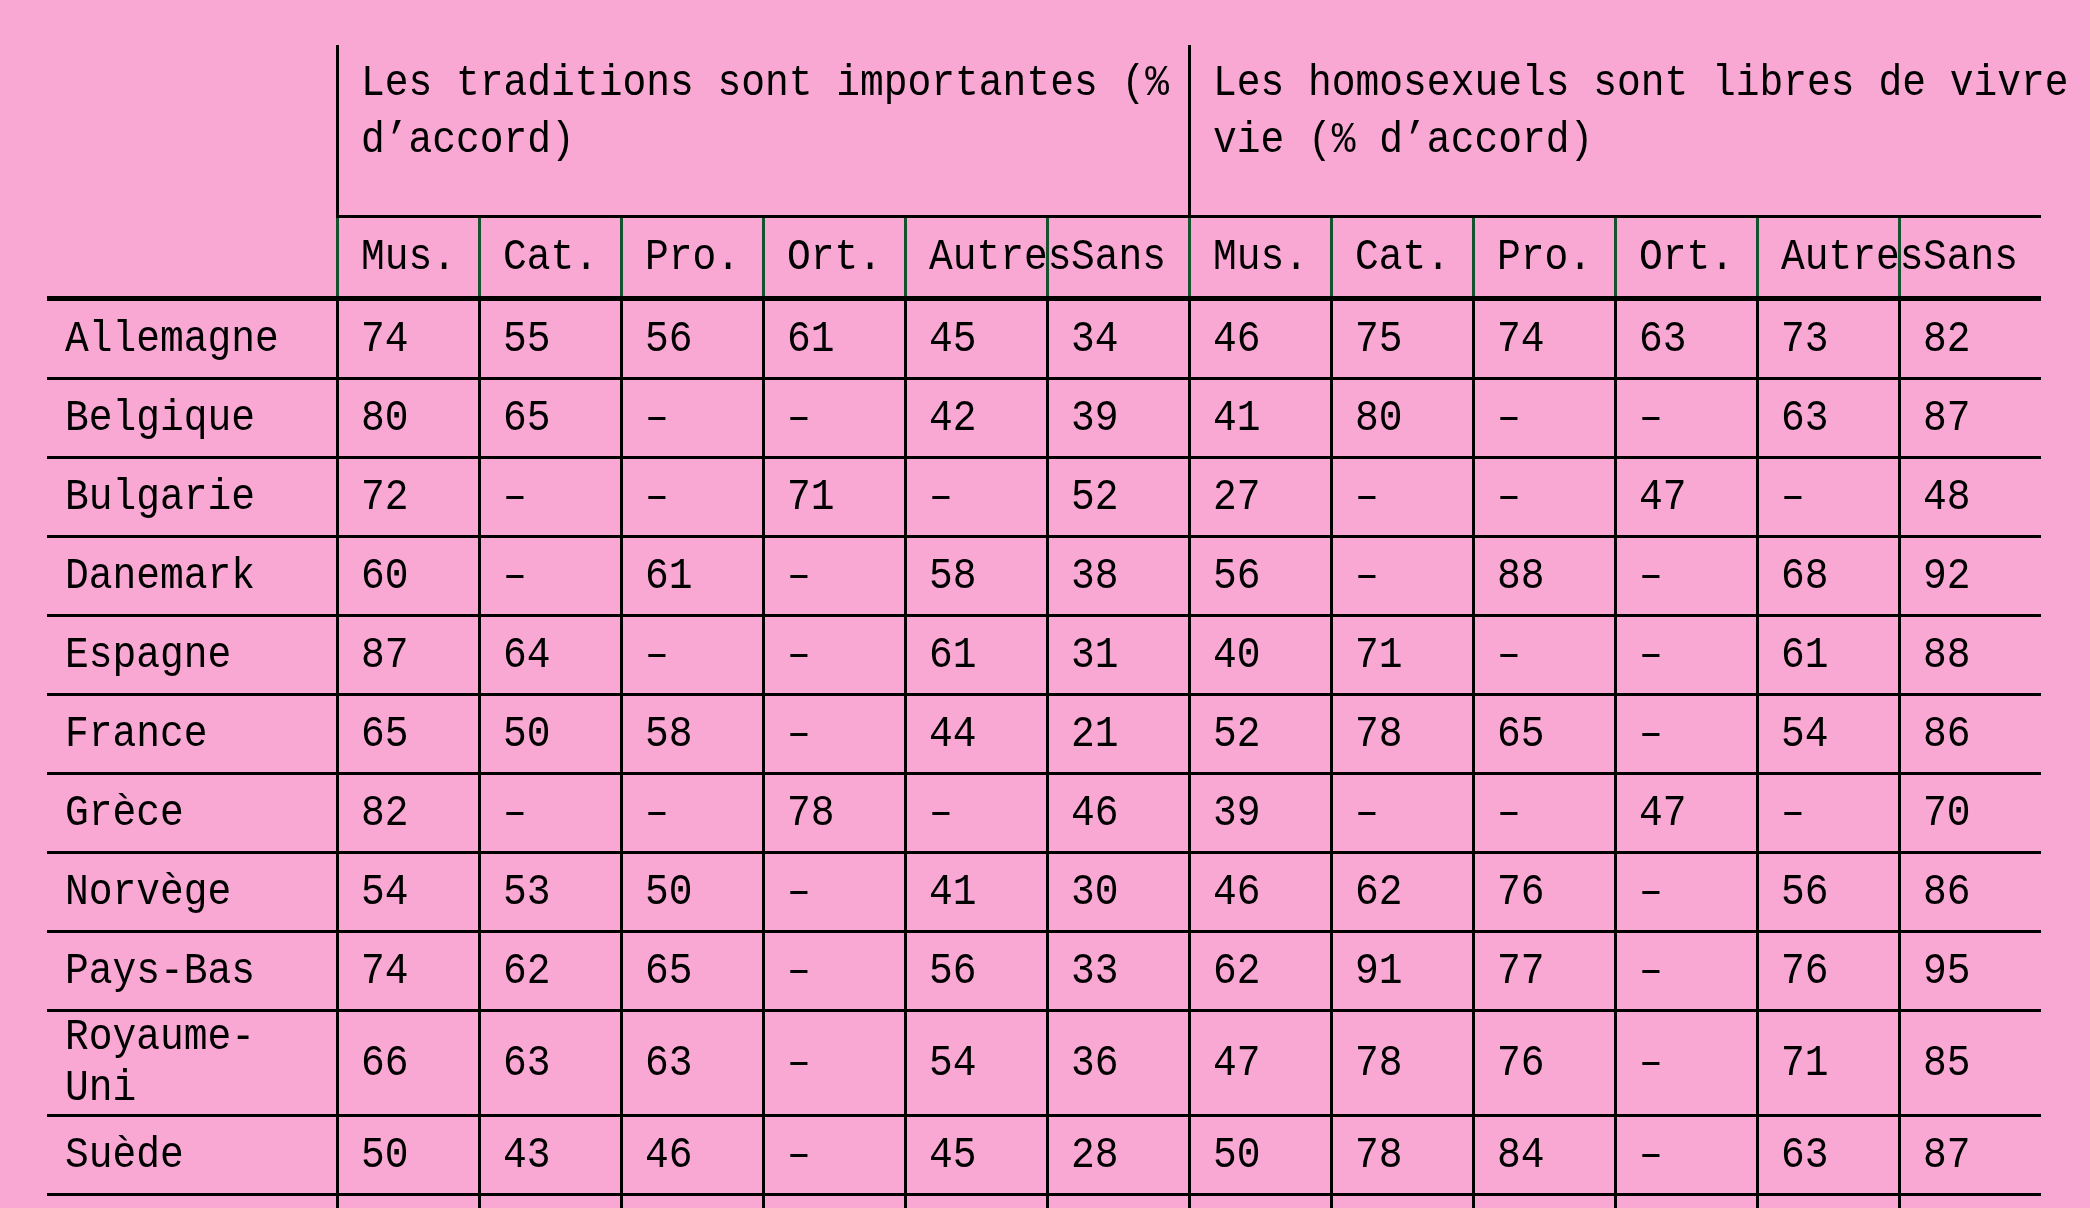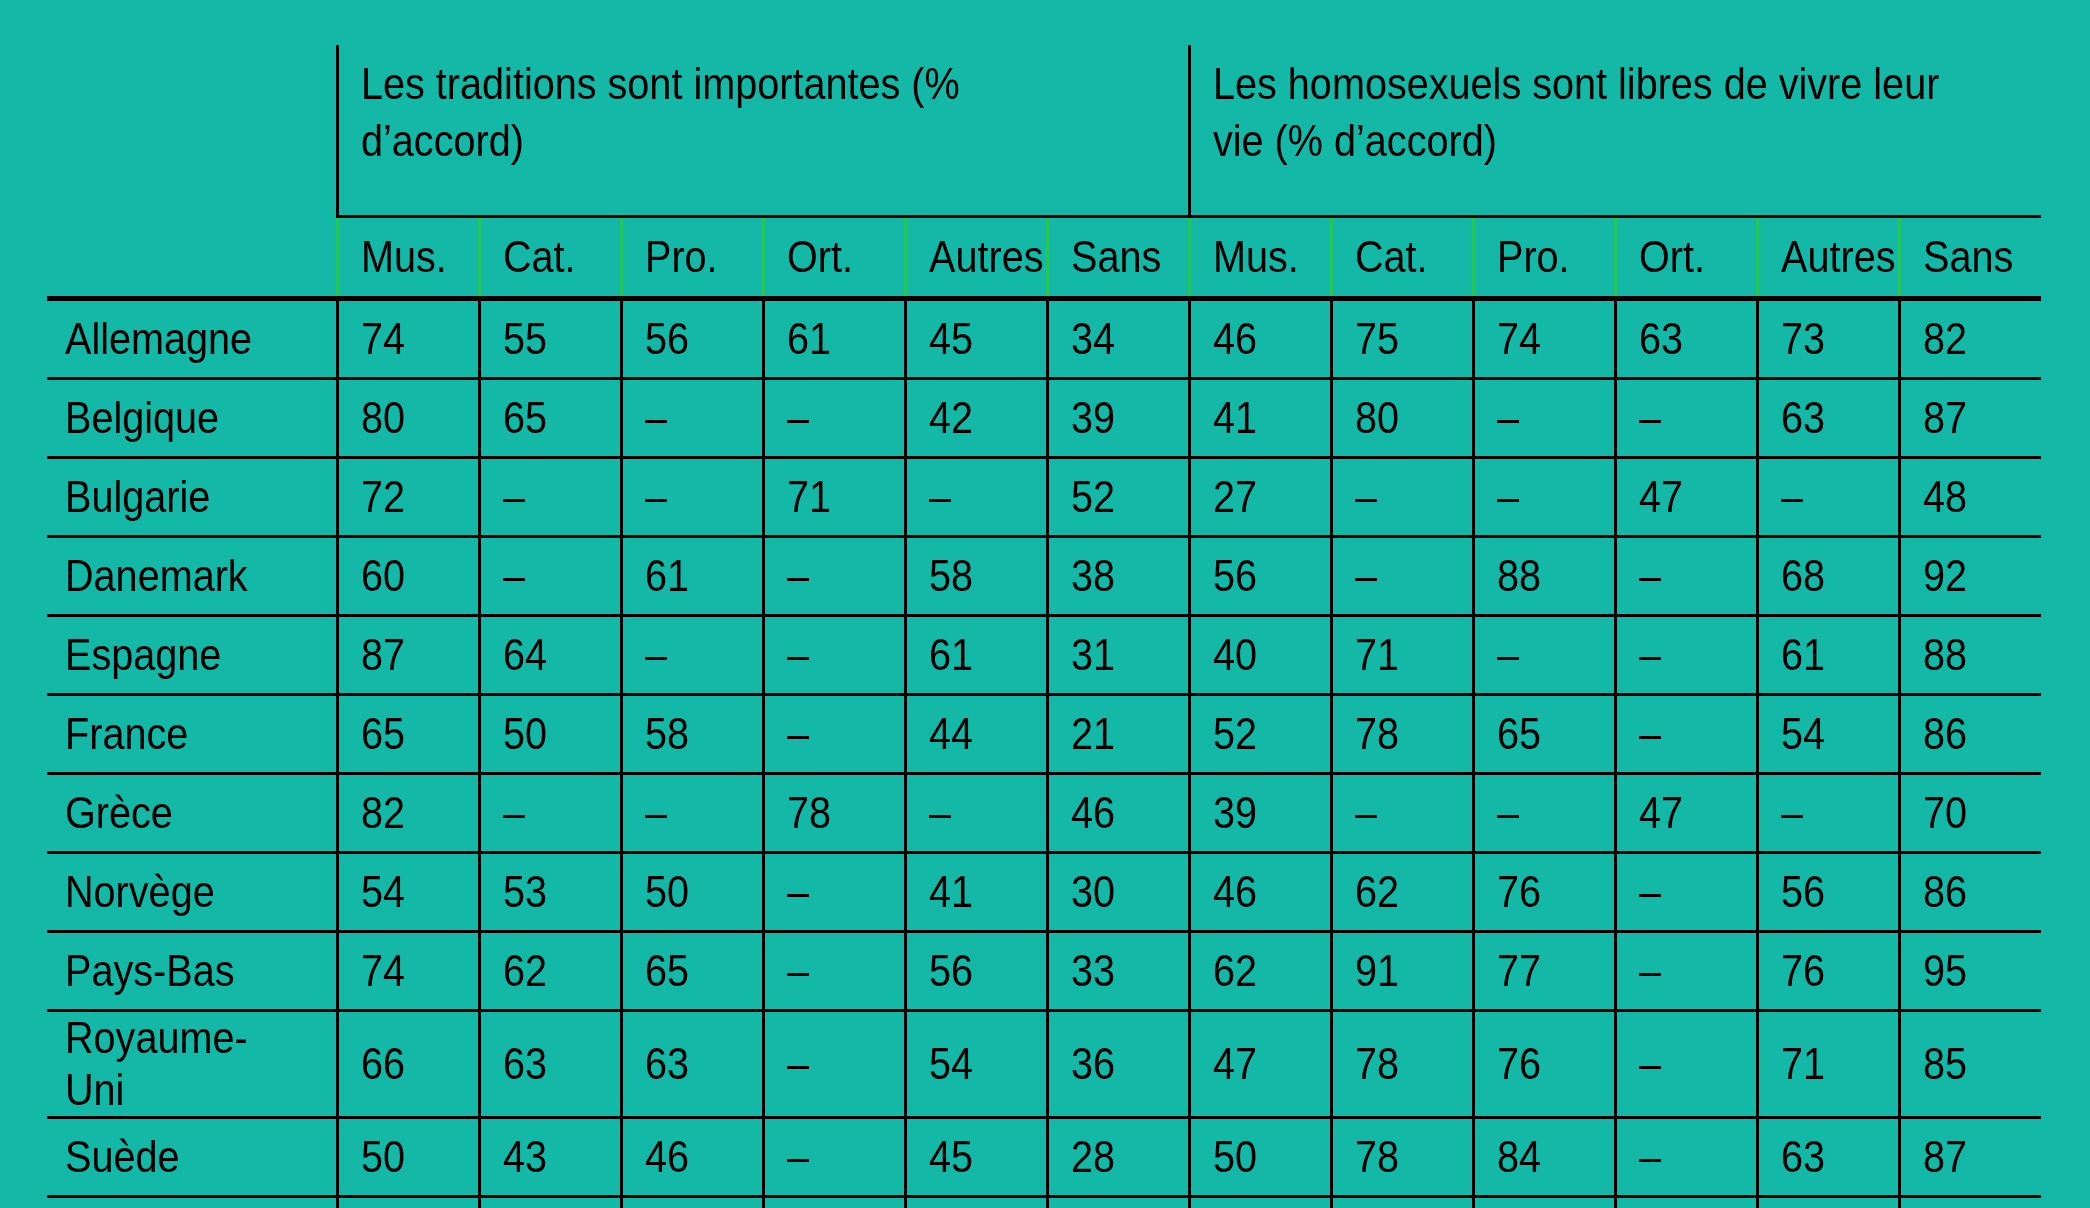--- a/index.html
+++ b/index.html
@@ -1,21 +1,21 @@
 <!DOCTYPE html>
 <html><head>
 <meta charset="utf-8">
 <style>
   html, body { margin: 0; padding: 0; background: #ffffff; }
   .page {
     position: relative;
     width: 2090px;
     height: 1208px;
-    background: #14b8a6;
-    font-family: Liberation Sans, sans-serif;
+    background: #f9a8d4;
+    font-family: Liberation Mono, monospace;
     color: #000000;
     overflow: hidden;
   }
   table.survey {
     border-collapse: collapse;
     table-layout: fixed;
     margin: 45px 0 0 47px;
     width: 1994px;
   }
   col.c-label { width: 290px; }
@@ -43,21 +43,21 @@
   }
 
   
   tr.group-row th { height: 160px; vertical-align: top; padding-top: 10px; }
   tr.group-row th.corner { border: none; }
   tr.group-row th.grp { border-left: 3px solid #000; }
 
   
   tr.sub-row th { height: 78px; vertical-align: middle; }
   tr.sub-row th { border-bottom: 5px solid #000; }
-  tr.sub-row th.sub { border-left: 3px solid #22c55e; border-top: 3px solid #000; }
+  tr.sub-row th.sub { border-left: 3px solid #14532d; border-top: 3px solid #000; }
   tr.sub-row th.lbl { border-left: none; border-top: none; }
 
   
   tbody td, tbody th.lbl {
     height: 76px;
     vertical-align: middle;
   }
   tbody th.lbl { padding-left: 18px; }
   tbody td.num { border-left: 3px solid #000; }
   tbody tr + tr td, tbody tr + tr th.lbl { border-top: 3px solid #000; }

